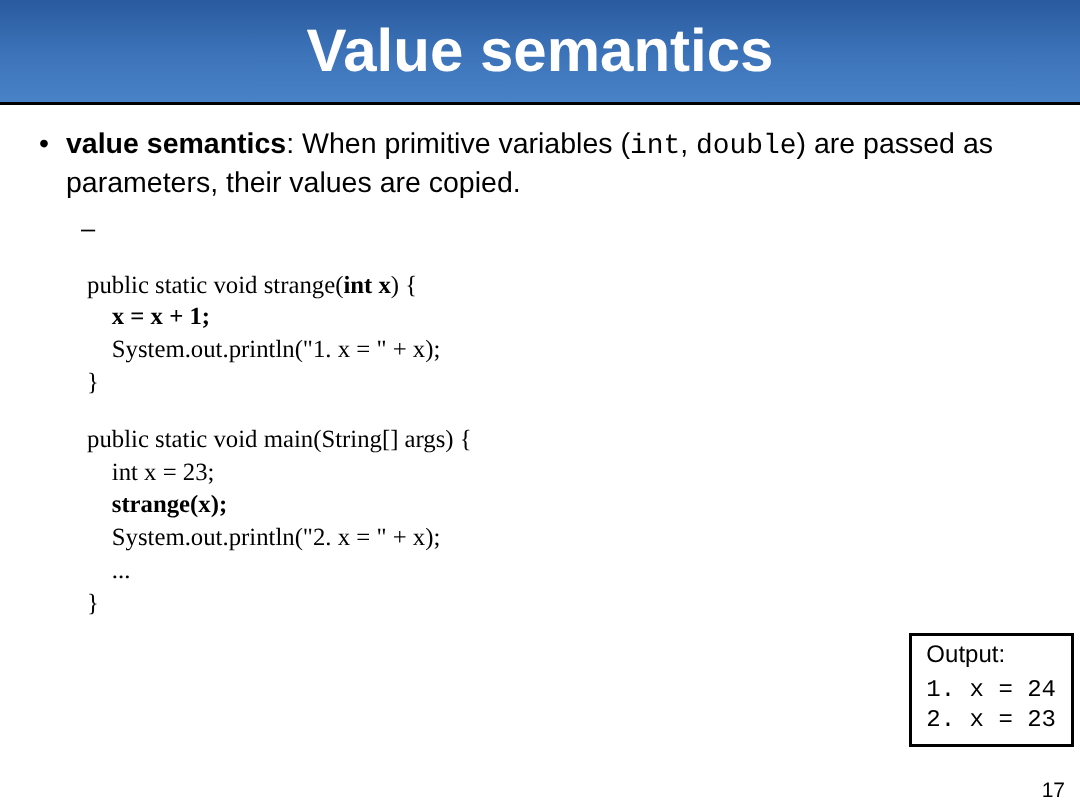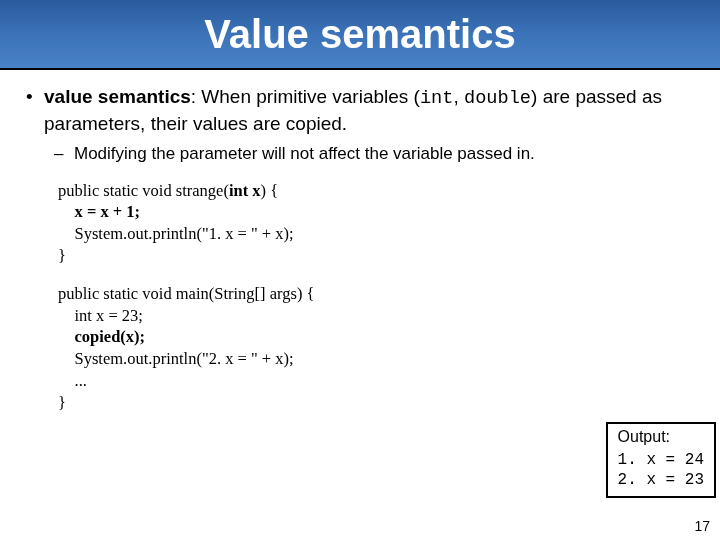--- a/index.html
+++ b/index.html
@@ -107,31 +107,30 @@
 
   <div class="bullet-row">
     <div class="bullet-dot">•</div>
     <div class="bullet-body">
       <b>value semantics</b><span>: When primitive variables (</span><span class="mono">int</span><span>, </span><span class="mono">double</span><span>) are passed as parameters, their values are copied.</span>
     </div>
   </div>
 
   <div class="sub-bullet-row">
     <div class="sub-dash">–</div>
-    <div>Modifying the parameter will not affect the variable passed in.</div>
   </div>
 
   <div class="code-block"><span>public static void strange(</span><span class="kw">int x</span><span>) {</span>
 <span class="kw">    x = x + 1;</span>
 <span>    System.out.println("1. x = " + x);</span>
 <span>}</span></div>
 
   <div class="code-block"><span>public static void main(String[] args) {</span>
 <span>    int x = 23;</span>
-<span>    </span><span class="kw">copied(x);</span>
+<span>    </span><span class="kw">strange(x);</span>
 <span>    System.out.println("2. x = " + x);</span>
 <span>    ...</span>
 <span>}</span></div>
 
 </div>
 
 <div class="output-box">
   <div class="output-title">Output:</div>
   <div class="output-lines"><span>1. x = 24</span>
 <span>2. x = 23</span></div>

